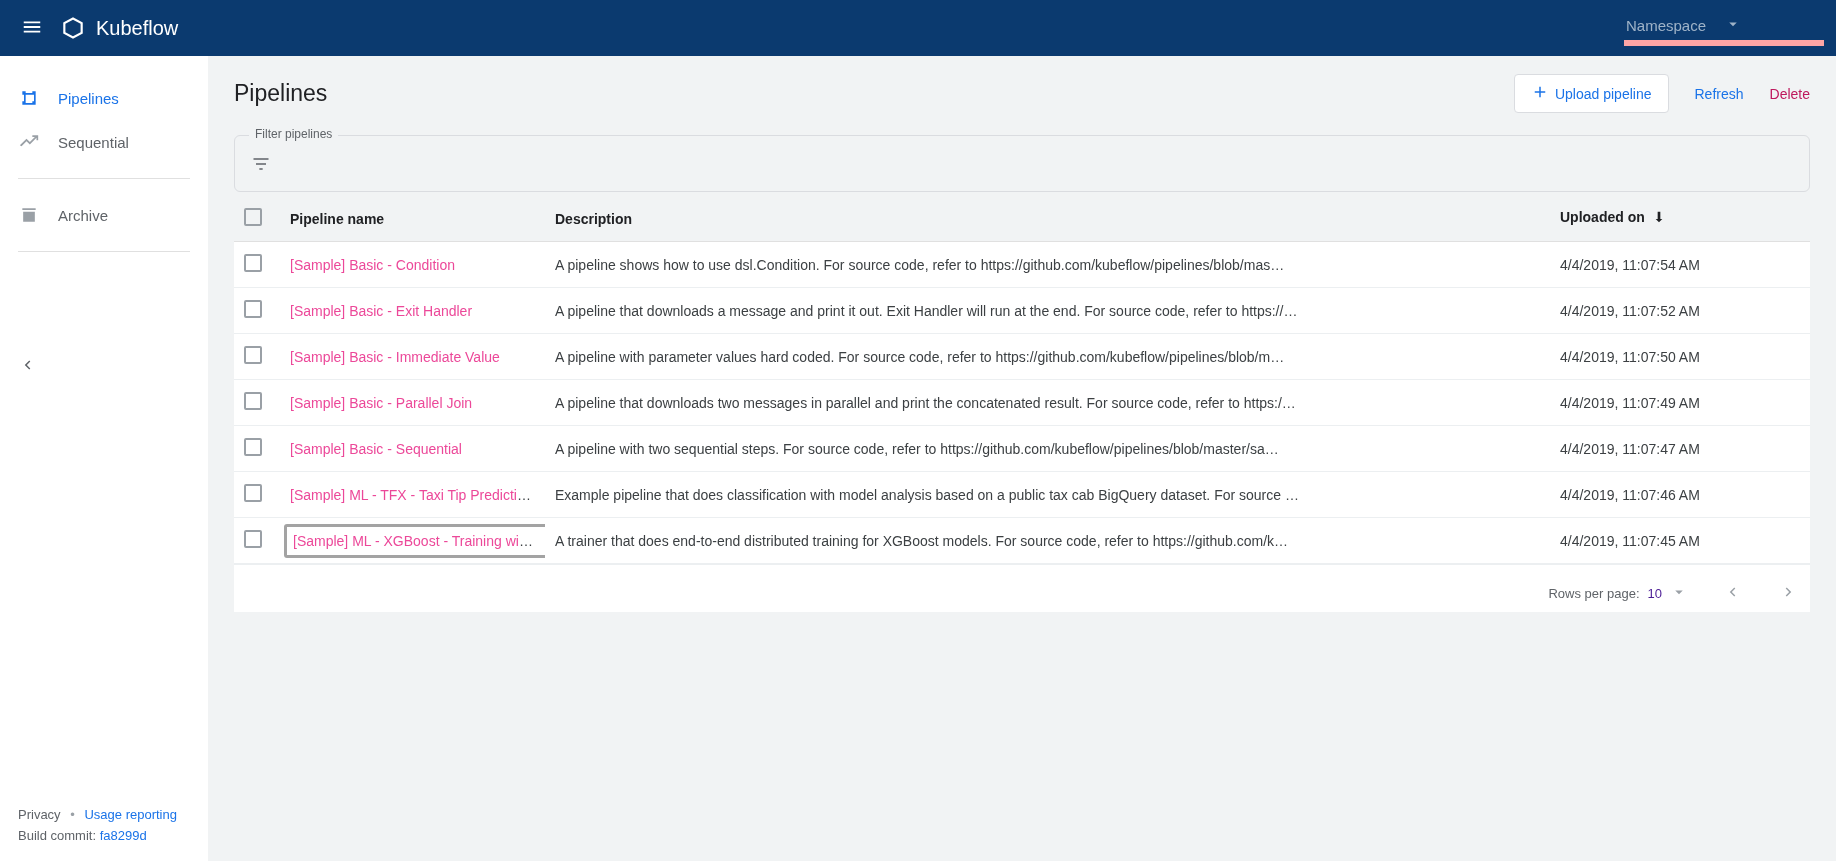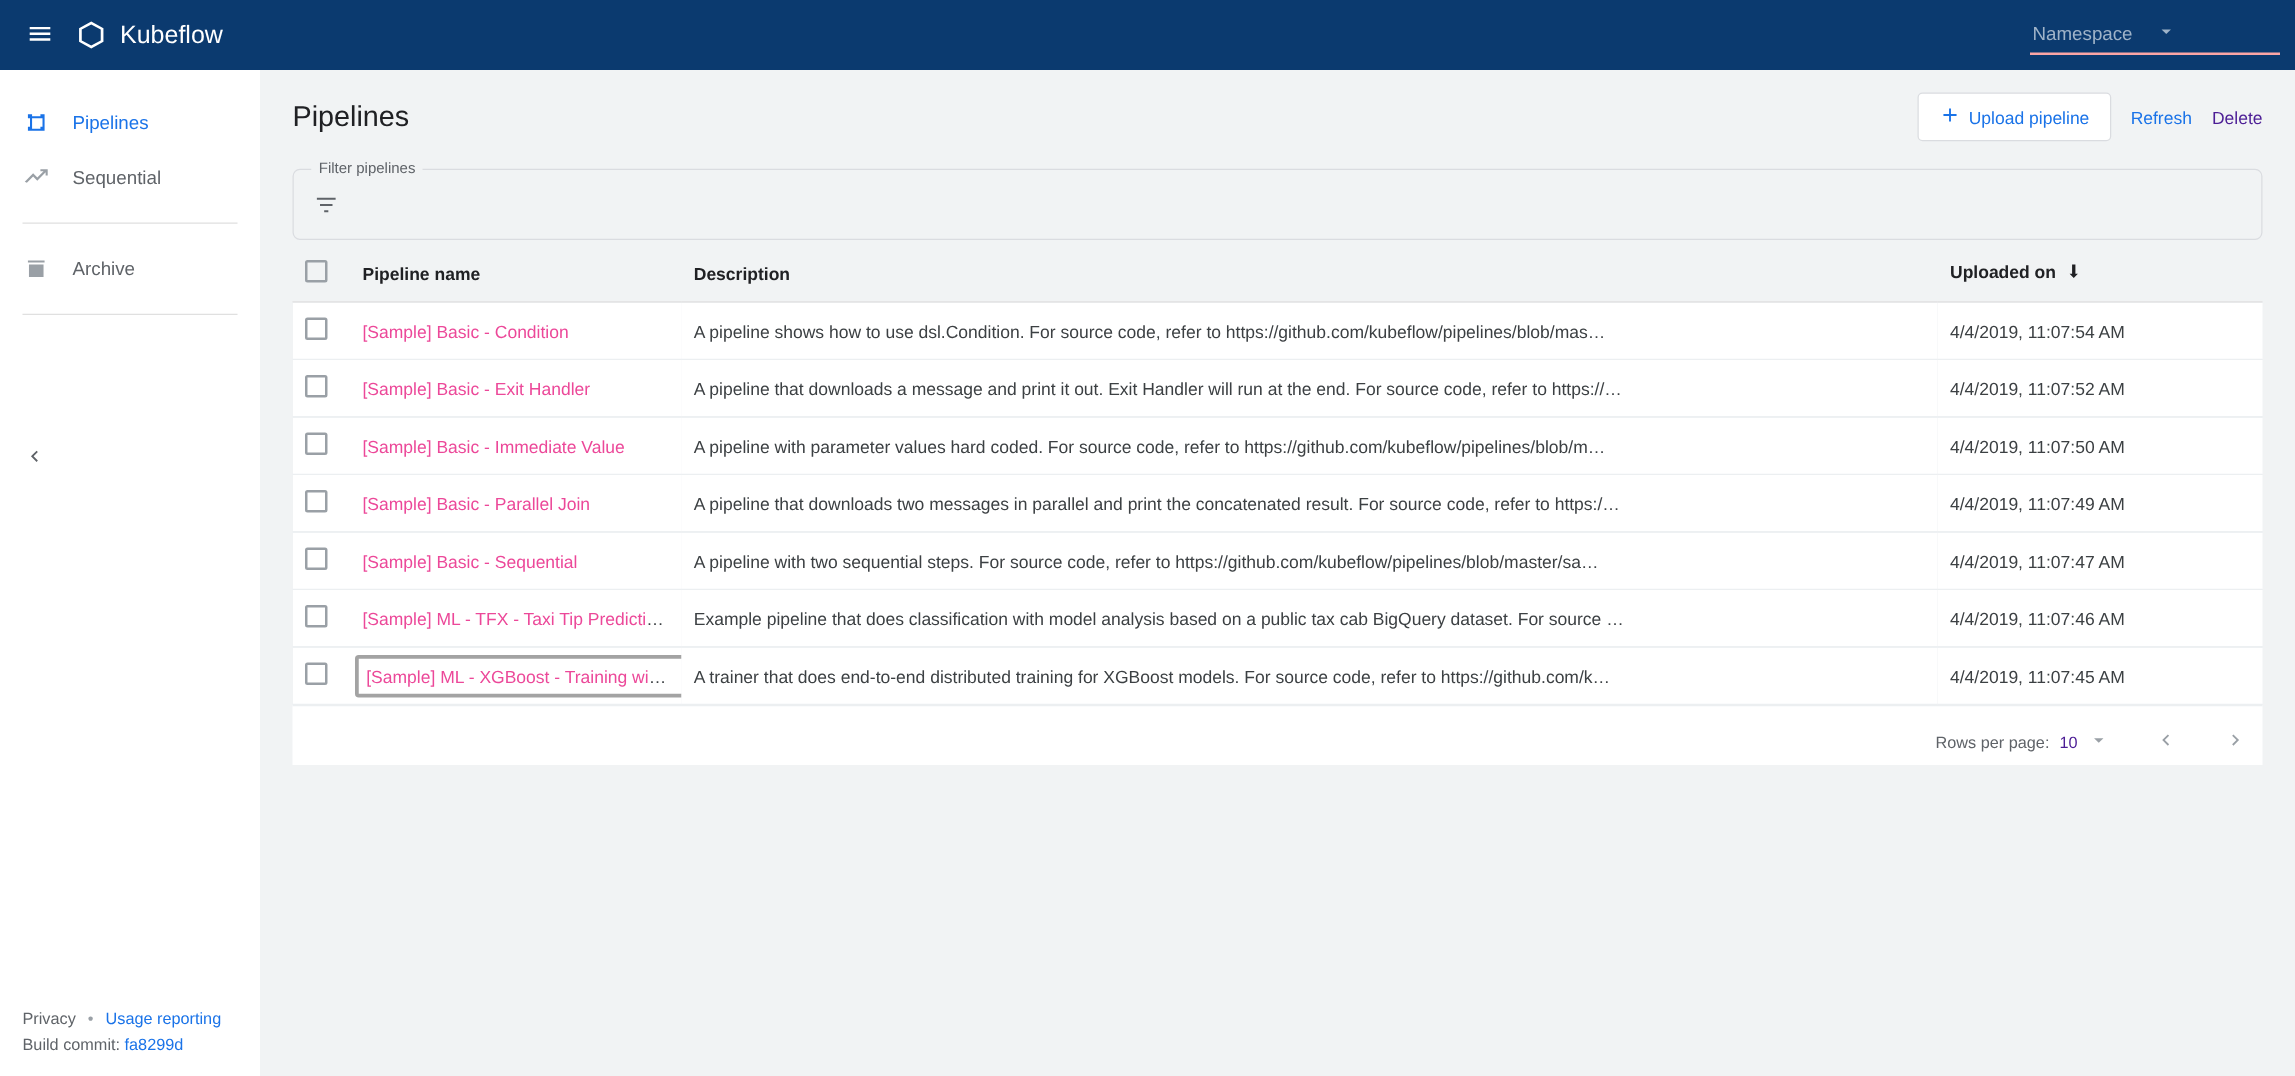--- a/index.html
+++ b/index.html
@@ -8,21 +8,21 @@
   .app-header {
     height: 56px; background: #0b3a6f; display: flex; align-items: center;
     padding: 0 12px; color: #fff; position: relative;
   }
   .hamburger { width: 40px; height: 40px; display:flex; align-items:center; justify-content:center; cursor:pointer; }
   .hamburger svg { width: 22px; height: 22px; fill:#fff; }
   .brand { display:flex; align-items:center; margin-left: 8px; font-size: 20px; font-weight:400; }
   .brand-logo { width:26px; height:26px; margin-right:10px; }
   .ns-select {
     margin-left:auto; display:flex; align-items:center; color:#9fb3c8;
-    border-bottom:2px solid #fca5a5; padding:4px 2px; min-width:200px; cursor:pointer;
+    border-bottom:6px solid #fca5a5; padding:4px 2px; min-width:200px; cursor:pointer;
   }
   .ns-select span { flex:1; font-size:15px; }
   .ns-select svg { width:18px; height:18px; fill:#9fb3c8; }
   
   .shell { display:flex; height: calc(100% - 56px); }
   .sidebar {
     width: 208px; background:#fff; display:flex; flex-direction:column;
     padding-top:20px; position:relative;
   }
   .nav-item {
@@ -38,29 +38,29 @@
   .collapse-chevron svg{ width:18px; height:18px; fill:#5f6368;}
   .sidebar-footer {
     margin-top:auto; padding:14px 18px 18px; font-size:13px; color:#5f6368;
   }
   .sidebar-footer a { color:#1a73e8; text-decoration:none; }
   .dot-sep { margin:0 6px; color:#9aa0a6; }
   
   .main { flex:1; overflow:auto; padding: 18px 26px 30px 26px; }
   .page-head { display:flex; align-items:center; margin-bottom:22px; }
   .page-title { font-size:23px; font-weight:400; color:#202124; }
-  .head-actions { margin-left:auto; display:flex; align-items:center; gap:16px; }
+  .head-actions { margin-left:auto; display:flex; align-items:center; gap:26px; }
   .btn-outline {
     border:1px solid #dadce0; background:#fff; color:#1a73e8;
     padding:8px 16px; border-radius:4px; font-size:14px; display:flex; align-items:center; gap:6px; cursor:pointer;
     font-weight:500;
   }
   .btn-outline svg{width:18px;height:18px;fill:#1a73e8;}
   .link-btn { color:#1a73e8; font-size:14px; cursor:pointer; font-weight:500;}
-  .link-btn.disabled { color:#4c1d95; cursor:default; }
+  .link-btn.disabled { color:#be185d; cursor:default; }
   
   .filter-box {
     border:1px solid #dadce0; border-radius:6px; padding:18px 16px 14px 16px;
     position:relative; margin-bottom:4px;
   }
   .filter-box .legend {
     position:absolute; top:-9px; left:14px; background:#f1f3f4; padding:0 6px;
     font-size:12px; color:#5f6368;
   }
   .filter-icon svg{width:20px;height:20px;fill:#5f6368;}

